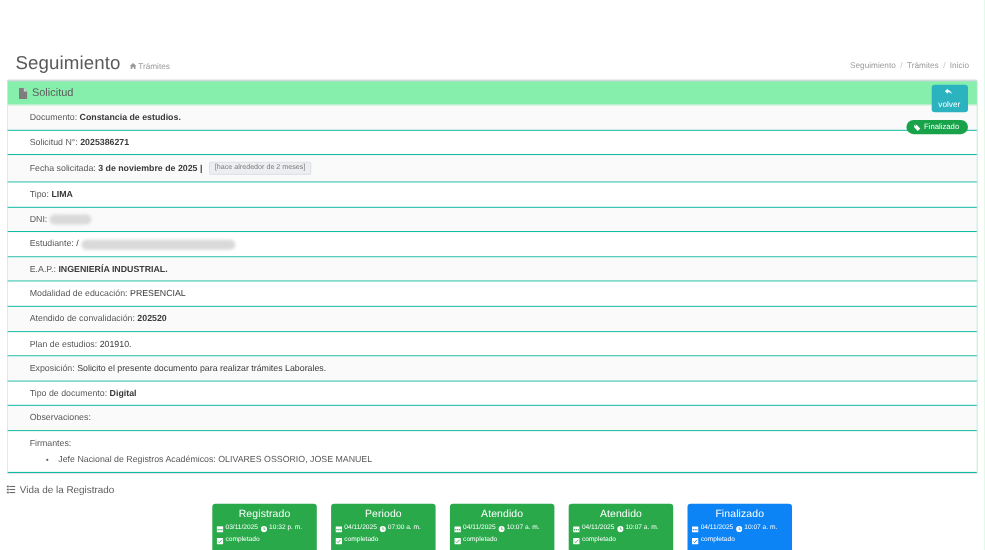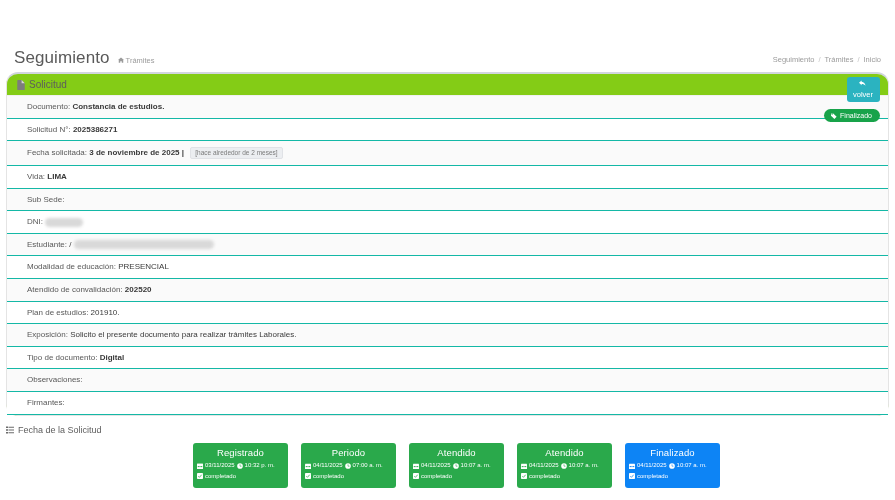--- a/index.html
+++ b/index.html
@@ -50,24 +50,24 @@
     align-items: center;
     gap: 4px;
     padding-bottom: 2px;
   }
   .breadcrumb a { color: #9b9b9b; text-decoration: none; }
   .breadcrumb .sep { color: #c4c4c4; }
 
   
   .card {
     margin: 6px 6px 0 6px;
-    background: #84cc16;
+    background: #86efac;
     border: 1px solid #e4e4e4;
     border-top: 2px solid #d2d6de;
-    border-radius: 12px;
+    border-radius: 2px;
     position: relative;
   }
   .card-header {
     height: 22px;
     display: flex;
     align-items: center;
     padding: 0 10px;
     border-bottom: 1px solid #f0f0f0;
     gap: 4px;
   }
@@ -264,37 +264,37 @@
     <div class="row">
       <span class="lbl">Solicitud N°:</span>
       <span class="val">2025386271</span>
     </div>
     <div class="row">
       <span class="lbl">Fecha solicitada:</span>
       <span class="val">3 de noviembre de 2025 |</span>
       <span class="time-badge">[hace alrededor de 2 meses]</span>
     </div>
     <div class="row">
-      <span class="lbl">Vida:</span>
+      <span class="lbl">Tipo:</span>
       <span class="val">LIMA</span>
-    </div>
-    <div class="row">
-      <span class="lbl">Sub Sede:</span>
-      <span class="val"></span>
     </div>
     <div class="row">
       <span class="lbl">DNI:</span>
       <span class="redacted dni"></span>
     </div>
     <div class="row">
       <span class="lbl">Estudiante:</span>
       <span class="val-plain">/</span>
       <span class="redacted est"></span>
     </div>
     <div class="row">
+      <span class="lbl">E.A.P.:</span>
+      <span class="val">INGENIERÍA INDUSTRIAL.</span>
+    </div>
+    <div class="row">
       <span class="lbl">Modalidad de educación:</span>
       <span class="val-plain">PRESENCIAL</span>
     </div>
     <div class="row">
       <span class="lbl">Atendido de convalidación:</span>
       <span class="val">202520</span>
     </div>
     <div class="row">
       <span class="lbl">Plan de estudios:</span>
       <span class="val-plain">201910.</span>
@@ -306,36 +306,39 @@
     <div class="row">
       <span class="lbl">Tipo de documento:</span>
       <span class="val">Digital</span>
     </div>
     <div class="row">
       <span class="lbl">Observaciones:</span>
       <span class="val-plain"></span>
     </div>
     <div class="row">
       <span class="lbl">Firmantes:</span>
+      <ul class="firm-list">
+        <li>Jefe Nacional de Registros Académicos: OLIVARES OSSORIO, JOSE MANUEL</li>
+      </ul>
     </div>
   </div>
 </div>
 
 <div class="timeline-head">
   <span>
     <svg width="8" height="8" viewBox="0 0 16 16">
       <rect x="0" y="1" width="4" height="3" fill="#6b6b6b"></rect>
         <rect x="5" y="1.5" width="11" height="2" fill="#6b6b6b"></rect>
       <rect x="0" y="6.5" width="4" height="3" fill="#6b6b6b"></rect>
         <rect x="5" y="7" width="11" height="2" fill="#6b6b6b"></rect>
       <rect x="0" y="12" width="4" height="3" fill="#6b6b6b"></rect>
         <rect x="5" y="12.5" width="11" height="2" fill="#6b6b6b"></rect>
     </svg>
   </span>
-  <span>Fecha de la Solicitud</span>
+  <span>Vida de la Registrado</span>
 </div>
 
 <div class="timeline-wrap">
 
   <div class="steps">
 
     <div class="step">
       <div class="step-card green">
         <div class="step-name">Registrado</div>
         <div class="step-line">

